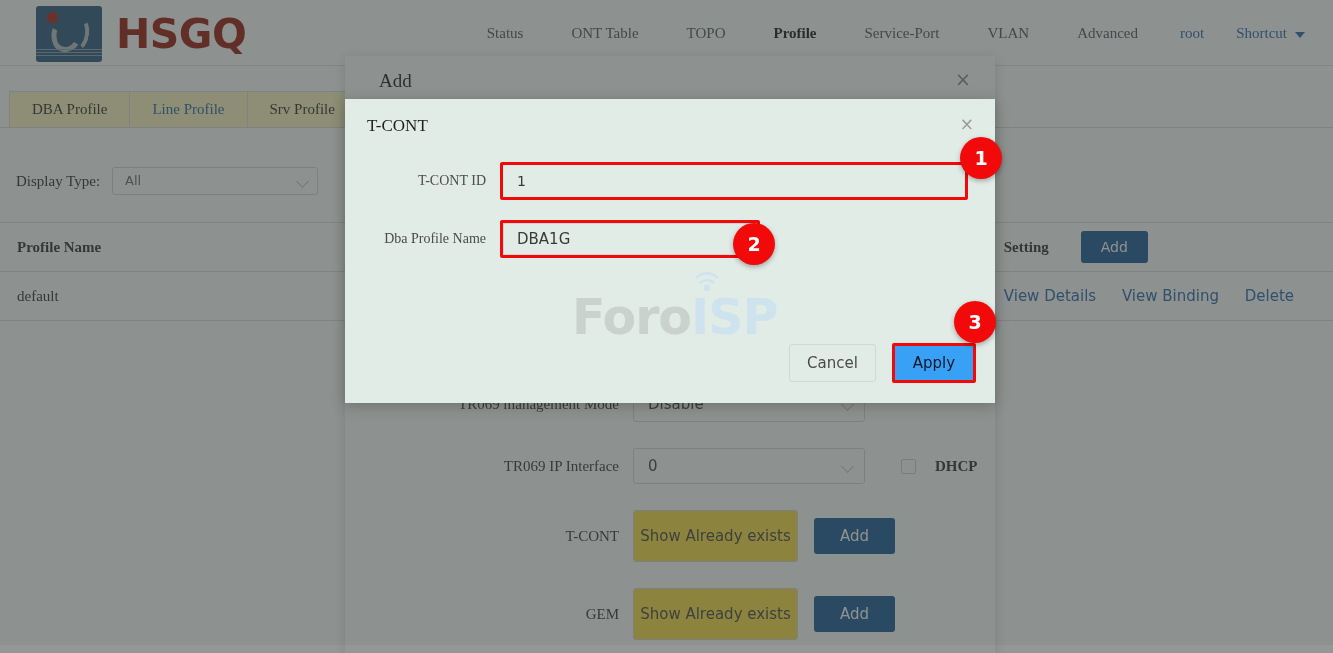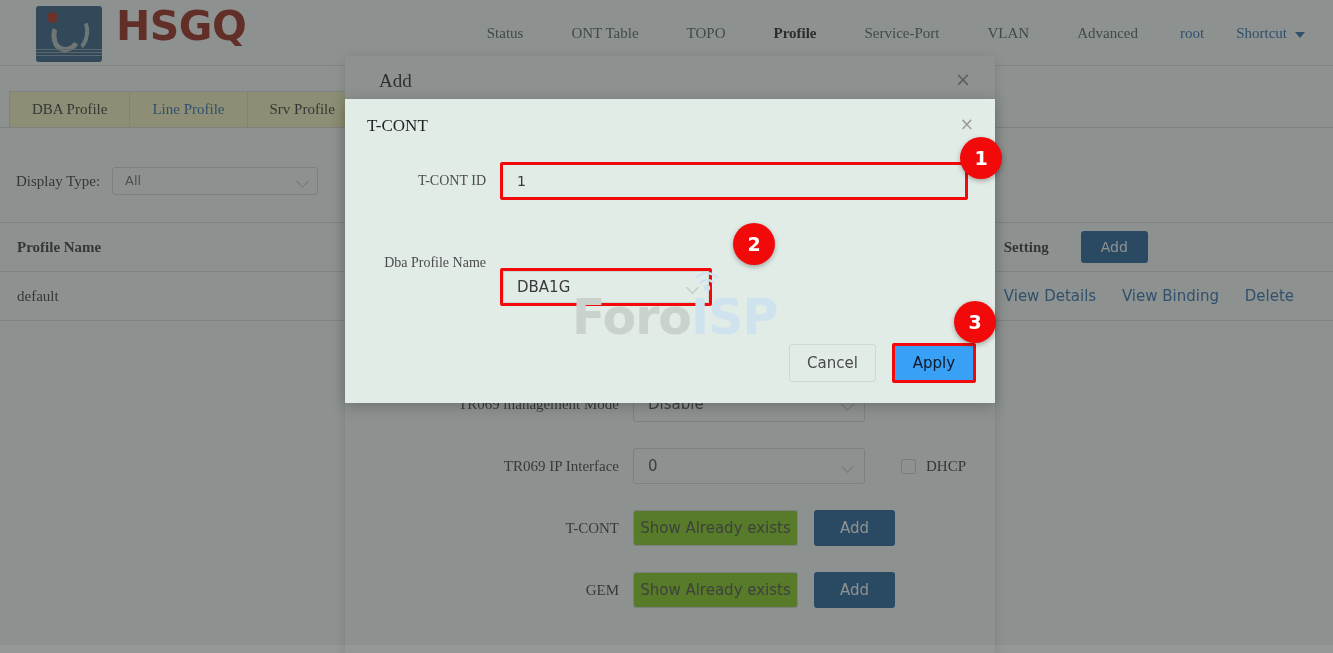--- a/index.html
+++ b/index.html
@@ -18,21 +18,21 @@
   
   #base { position: absolute; inset: 0; background: #ffffff; }
 
   .topbar {
     position: absolute; left: 0; top: 0; width: 1333px; height: 66px;
     background: #ffffff;
     border-bottom: 1px solid #e3e3e3;
   }
   .logo-wrap {
     position: absolute; left: 36px; top: 6px;
-    display: flex; align-items: flex-start; gap: 10px;
+    display: flex; align-items: center; gap: 10px;
   }
   .logo-mark {
     width: 66px; height: 56px;
     background: #2e5b85;
     border-radius: 3px;
     position: relative;
     overflow: hidden;
   }
   .logo-mark .dot {
     position: absolute; left: 11px; top: 6px;
@@ -212,30 +212,30 @@
     line-height: 34px; padding-left: 14px;
     position: relative;
   }
   .form-ctrl-select .chev {
     position: absolute; right: 12px; top: 13px;
     width: 9px; height: 9px;
     border-right: 1.5px solid #c3c3c3;
     border-bottom: 1.5px solid #c3c3c3;
     transform: rotate(45deg);
   }
-  .chk-wrap { display: flex; align-items: center; gap: 10px; margin-left: 36px; }
+  .chk-wrap { display: flex; align-items: center; gap: 19px; margin-left: 36px; font-weight: bold; }
   .chk-box {
     width: 15px; height: 15px; border: 1px solid #cfcfcf; border-radius: 2px;
     background: #fff;
   }
   .chk-label { font-size: 15px; color: #333; }
   .btn-ghost {
-    width: 165px; height: 36px;
+    width: 165px; height: 52px;
     border: 1px solid #d9d9d9; border-radius: 3px;
-    background: #84cc16;
+    background: #fde047;
     font-family: "DejaVu Sans", sans-serif;
     font-size: 15px; color: #4a4a4a;
     cursor: pointer;
   }
   .btn-add-sm {
     margin-left: 16px;
     background: #1f5c99; color: #fff;
     font-family: "DejaVu Sans", sans-serif;
     font-size: 15px; border: none; border-radius: 3px;
     padding: 9px 26px; cursor: pointer;
@@ -279,30 +279,29 @@
     width: 468px; height: 38px;
     background: #e2ece7;
     border: 3px solid #f20a0a;
     border-radius: 2px;
     font-family: "DejaVu Sans", sans-serif;
     font-size: 14px; color: #3a3a3a;
     padding-left: 14px;
     line-height: 32px;
   }
   .t-select {
-    width: 212px; height: 38px;
+    width: 260px; height: 38px;
     background: #e2ece7;
     border: 3px solid #f20a0a;
     border-radius: 2px;
     position: relative;
     font-family: "DejaVu Sans", sans-serif;
     font-size: 15px; color: #3a3a3a;
     padding-left: 14px;
     line-height: 32px;
-    margin-top: 48px;
   }
   .t-select .inner-border {
     position: absolute; inset: 0;
     border: 1px solid #cfd9d3;
     pointer-events: none;
   }
   .t-select .chev {
     position: absolute; right: 12px; top: 12px;
     width: 9px; height: 9px;
     border-right: 1.5px solid #b6c1bb;

